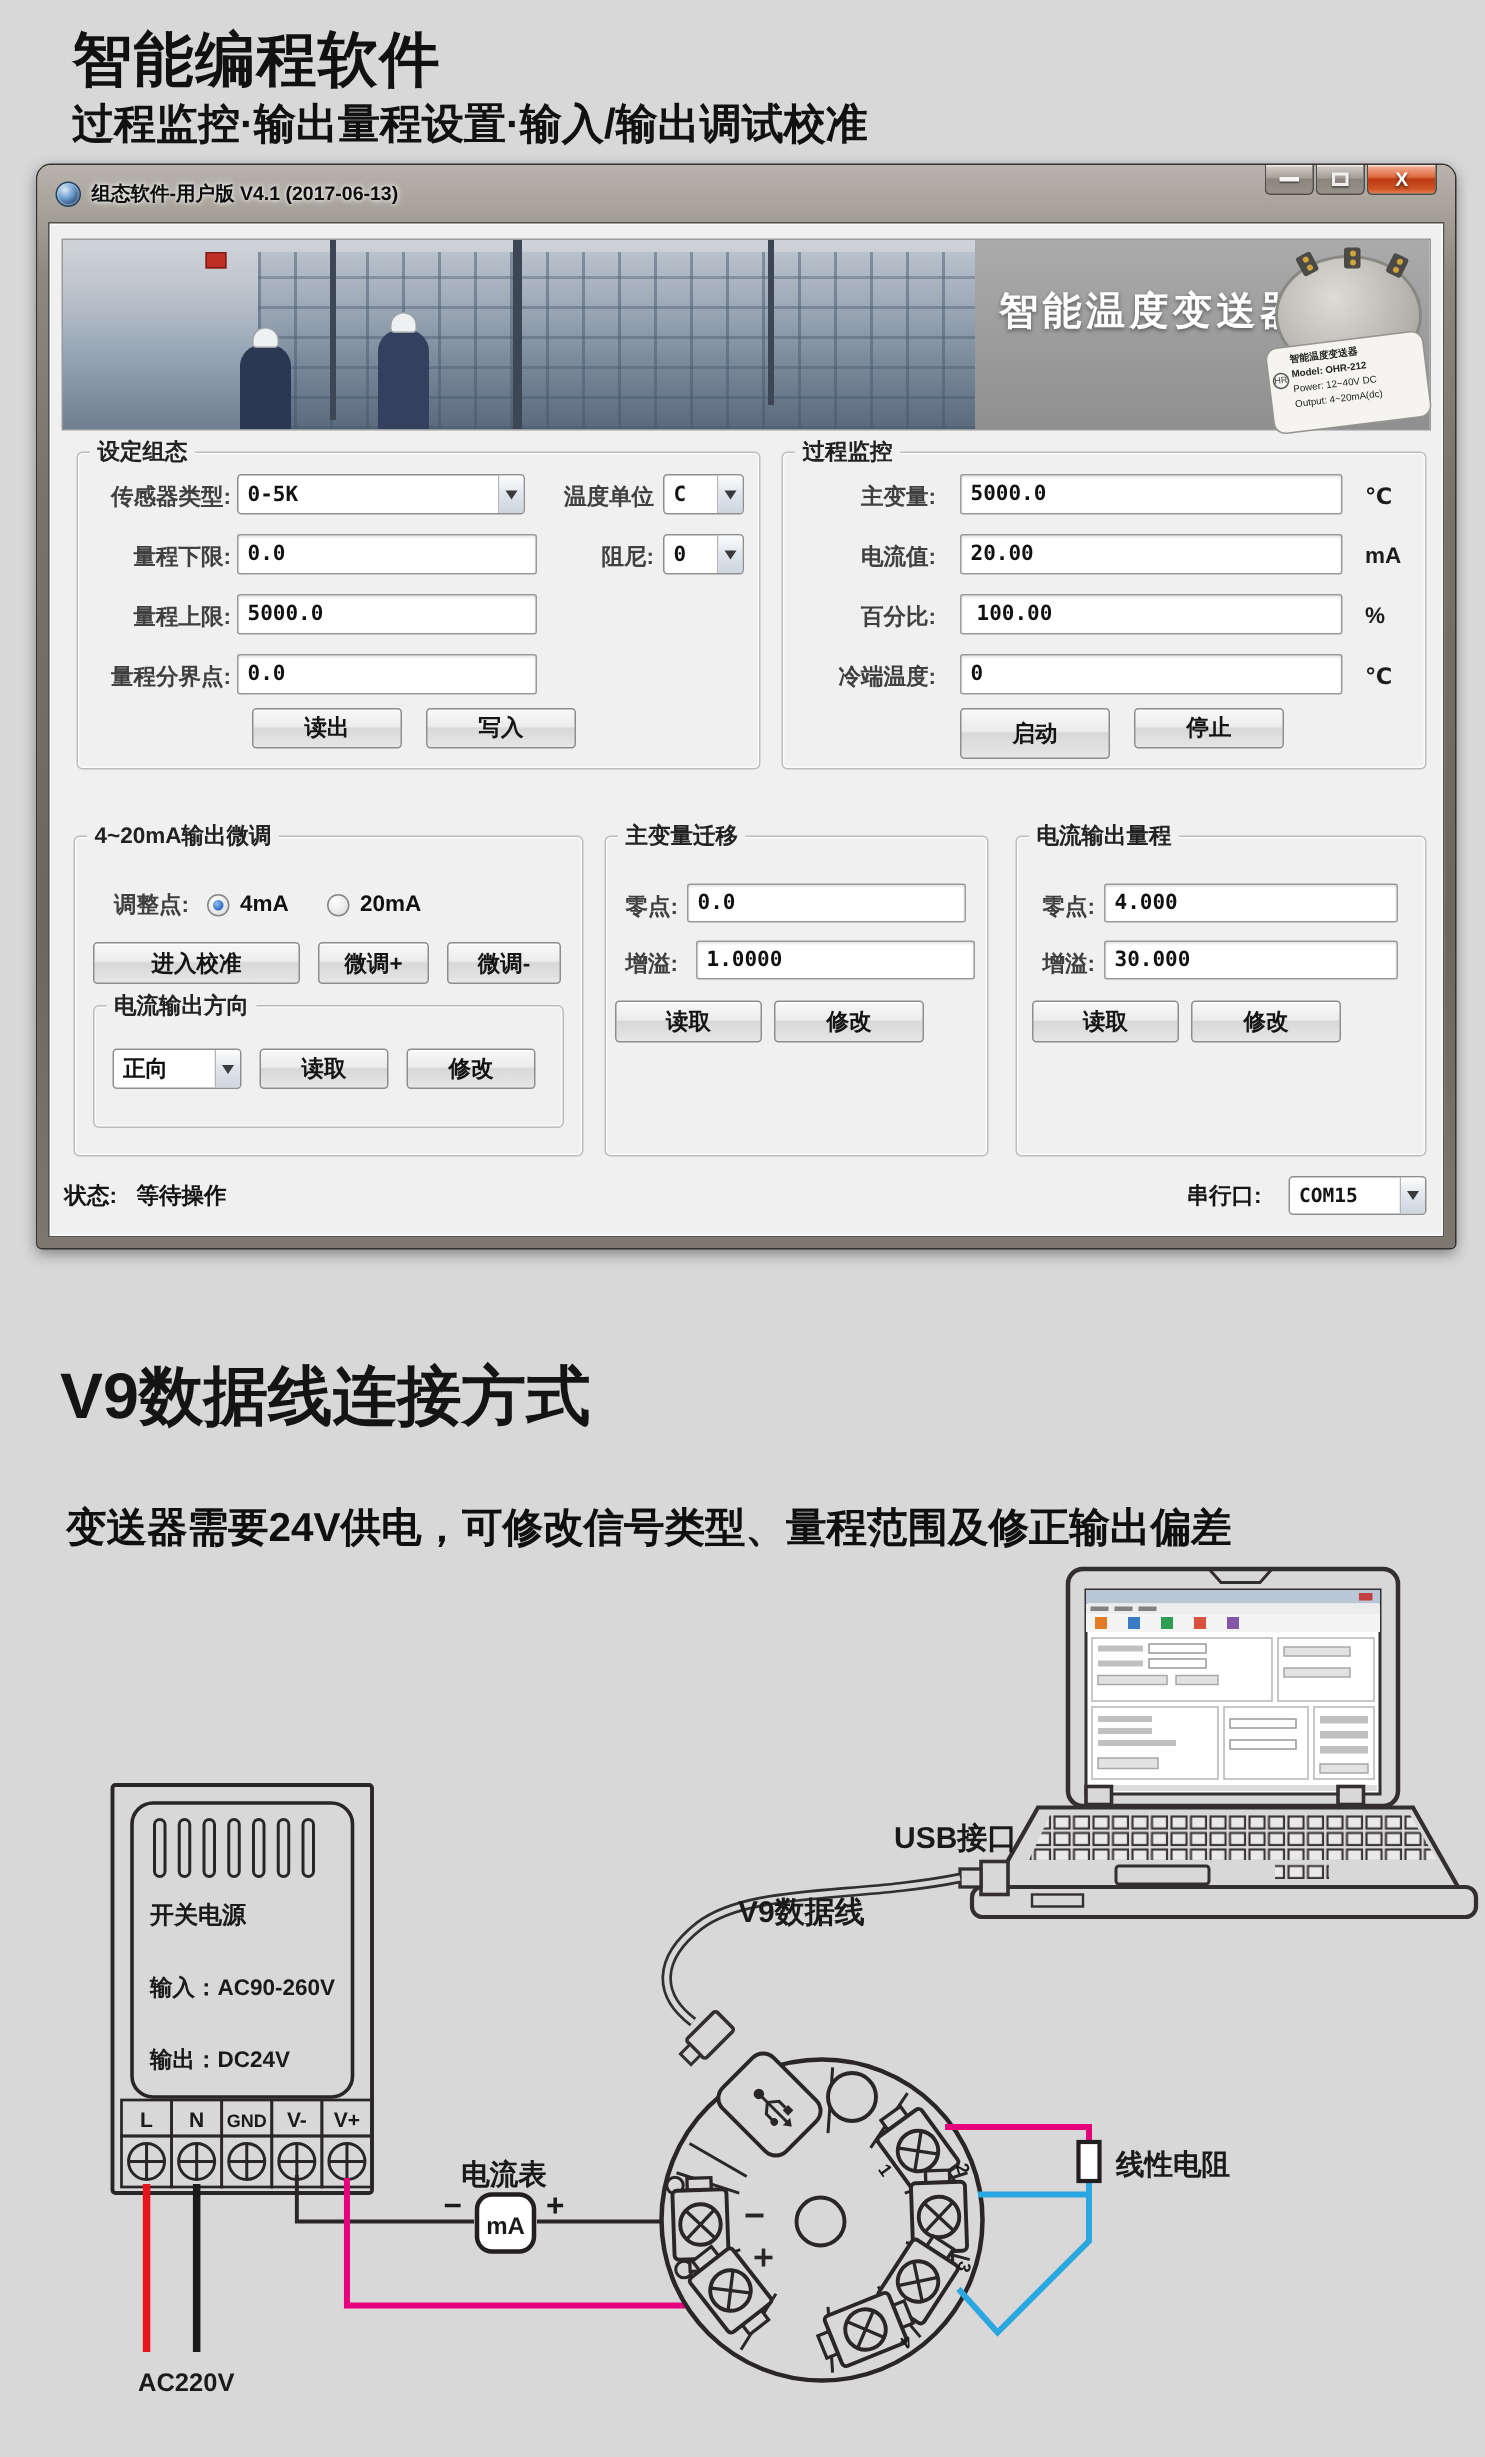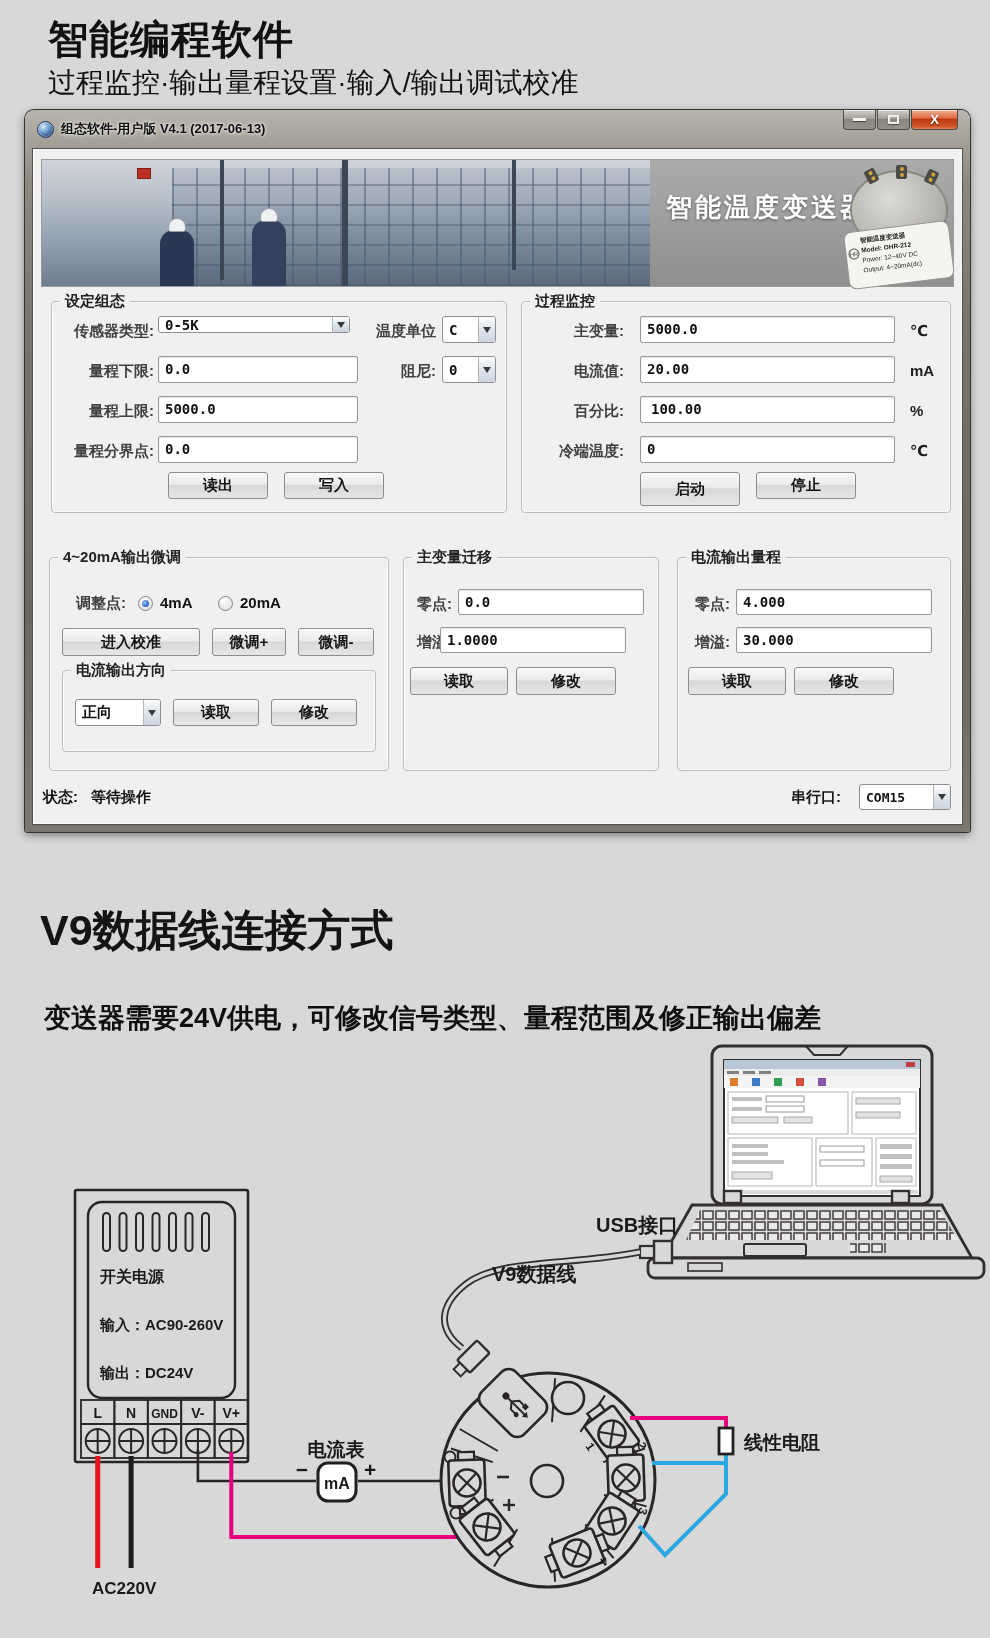--- a/index.html
+++ b/index.html
@@ -1,21 +1,21 @@
 <!DOCTYPE html>
 <html><head>
 <meta charset="utf-8">
 <style>
   html,body{margin:0;padding:0;background:#bfbfbf;}
   *{box-sizing:border-box;}
   .page{position:relative;width:990px;height:1638px;margin:0 auto;background:#d8d8d8;overflow:hidden;
         font-family:"Liberation Sans","DejaVu Sans",sans-serif;color:#111;}
   
   .h1{position:absolute;left:48px;top:12px;font-size:40px;font-weight:bold;letter-spacing:1px;}
-  .h2{position:absolute;left:48px;top:64px;font-size:28px;font-weight:normal;}
+  .h2{position:absolute;left:48px;top:64px;font-size:28px;font-weight:bold;}
   
   .win{position:absolute;left:25px;top:110px;width:945px;height:722px;
        border-radius:9px 9px 3px 3px;
        background:linear-gradient(180deg,#b8b4ad 0%,#8d897f 10%,#78746c 30%,#6b675f 70%,#7c7870 100%);
        box-shadow:0 0 0 1px #353330,0 3px 10px rgba(0,0,0,.45);}
   .titlebar{position:absolute;left:0;top:0;right:0;height:38px;display:flex;align-items:center;padding-left:12px;}
   .appicon{width:17px;height:17px;border-radius:50%;margin-right:7px;
        background:radial-gradient(circle at 35% 30%,#dce9f6 0%,#6f9fd0 40%,#274b78 75%,#16304f 100%);
        border:1px solid #23405e;box-shadow:inset 0 0 2px #fff;}
   .title-text{font-size:13px;font-weight:bold;color:#0d0d0d;text-shadow:0 0 3px rgba(255,255,255,.95),0 0 6px rgba(255,255,255,.6);}
@@ -152,21 +152,21 @@
               <div>Power: 12~40V DC</div>
               <div>Output: 4~20mA(dc)</div>
             </div>
           </div>
         </div>
       </div>
 
       <div class="group" style="left:18px;top:152px;width:456px;height:212px;">
         <span class="gtitle">设定组态</span>
         <span class="lbl" style="left:2px;top:20px;width:100px;">传感器类型:</span>
-        <div class="combo" style="left:106px;top:14px;width:192px;height:17px;">
+        <div class="combo" style="left:106px;top:14px;width:192px;height:27px;">
           <span class="cval">0-5K</span>
           <span class="cbtn">
               <span class="tri"></span>
             </span>
         </div>
         <span class="lbl" style="left:300px;top:20px;width:84px;">温度单位</span>
         <div class="combo" style="left:390px;top:14px;width:54px;height:27px;">
           <span class="cval">C</span>
           <span class="cbtn">
               <span class="tri"></span>
@@ -228,21 +228,21 @@
           <div class="btn" style="left:110px;top:28px;width:86px;height:27px;">读取</div>
           <div class="btn" style="left:208px;top:28px;width:86px;height:27px;">修改</div>
         </div>
       </div>
 
       <div class="group" style="left:370px;top:408px;width:256px;height:214px;">
         <span class="gtitle">主变量迁移</span>
         <span class="lbl" style="left:4px;top:37px;width:44px;">零点:</span>
         <div class="input" style="left:54px;top:31px;width:186px;height:26px;">0.0</div>
         <span class="lbl" style="left:4px;top:75px;width:44px;">增溢:</span>
-        <div class="input" style="left:36px;top:69px;width:186px;height:26px;">1.0000</div>
+        <div class="input" style="left:60px;top:69px;width:186px;height:26px;">1.0000</div>
         <div class="btn" style="left:6px;top:109px;width:98px;height:28px;">读取</div>
         <div class="btn" style="left:112px;top:109px;width:100px;height:28px;">修改</div>
       </div>
 
       <div class="group" style="left:644px;top:408px;width:274px;height:214px;">
         <span class="gtitle">电流输出量程</span>
         <span class="lbl" style="left:8px;top:37px;width:44px;">零点:</span>
         <div class="input" style="left:58px;top:31px;width:196px;height:26px;">4.000</div>
         <span class="lbl" style="left:8px;top:75px;width:44px;">增溢:</span>
         <div class="input" style="left:58px;top:69px;width:196px;height:26px;">30.000</div>

